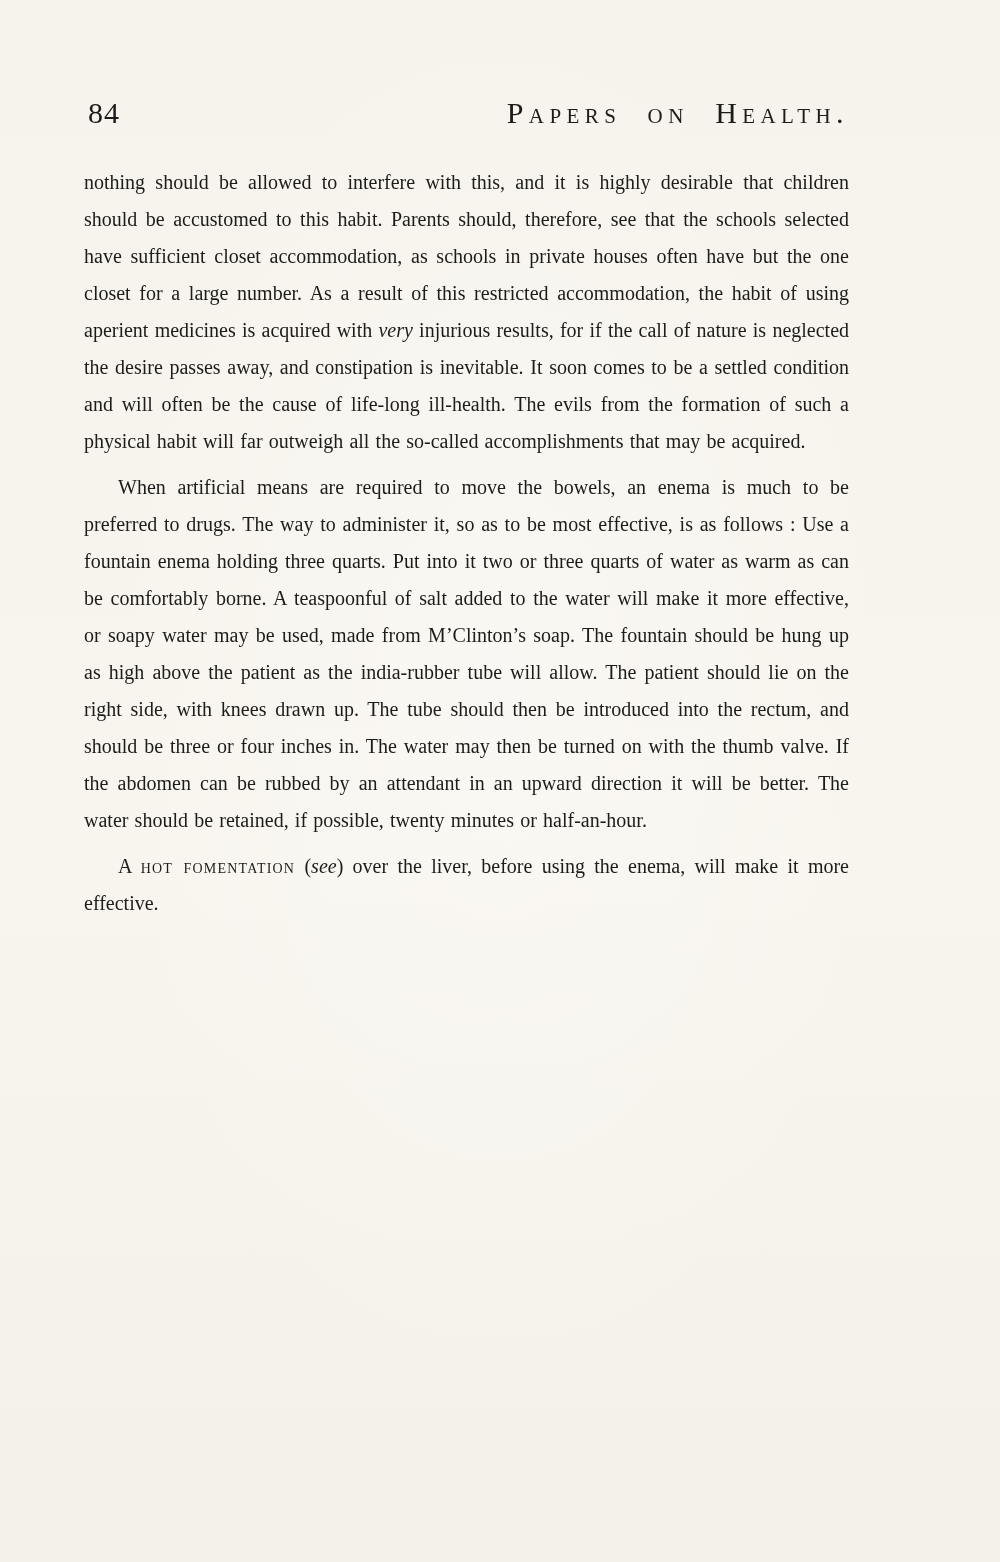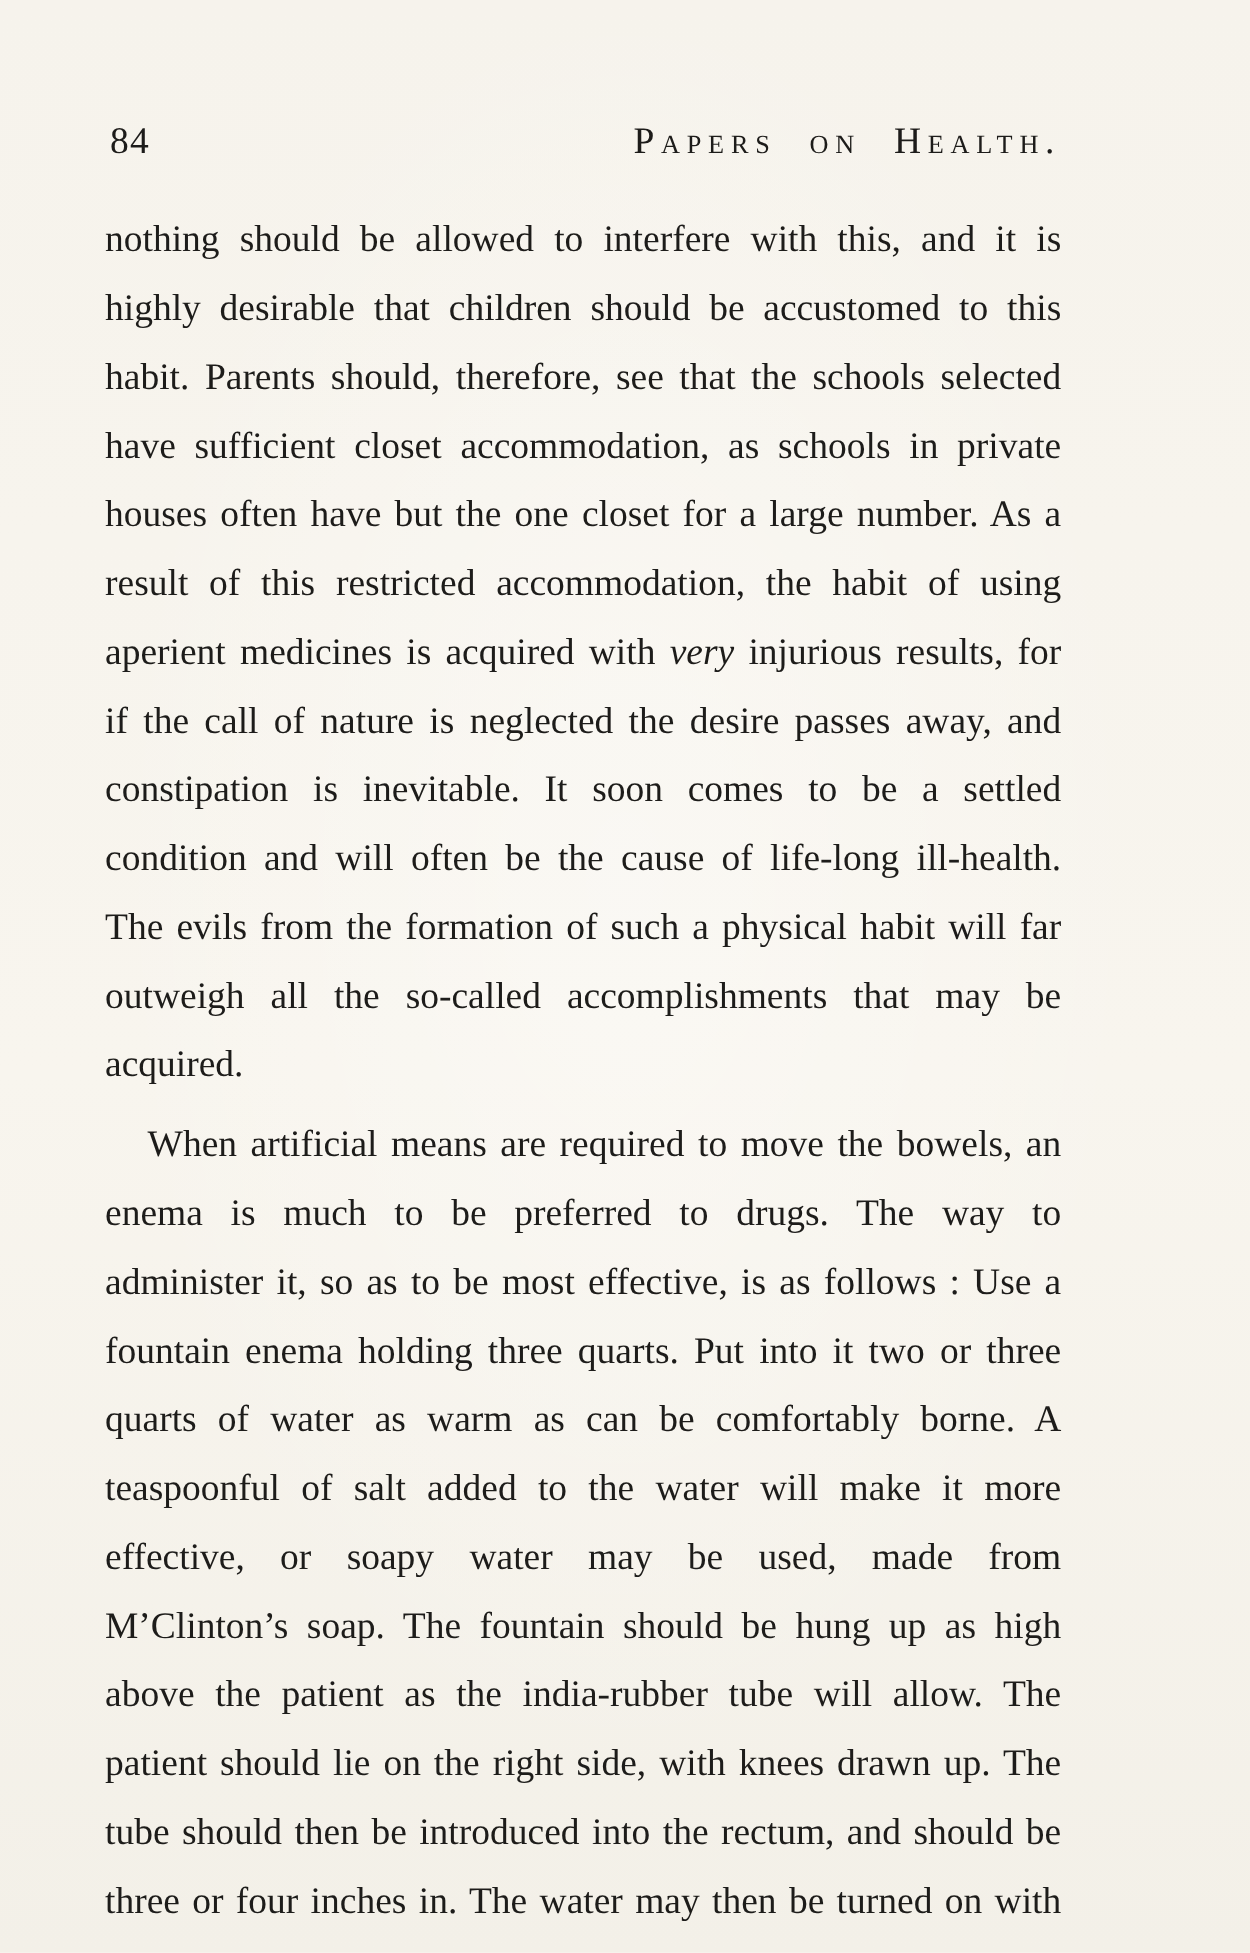--- a/index.html
+++ b/index.html
@@ -42,22 +42,22 @@
   .running-title {
     display: block;
     text-align: right;
     font-size: 30px;
     font-variant: small-caps;
     letter-spacing: 0.18em;
     word-spacing: 0.45em;
     padding-left: 10px;
   }
   .page-body p.para {
-    font-size: 30px;
-    line-height: 55px;
+    font-size: 20px;
+    line-height: 37px;
     text-align: justify;
     margin: 0 0 9px 0;
     hyphens: none;
     word-spacing: 0.06em;
   }
   .page-body p.para.indent {
     text-indent: 34px;
   }
   .italic {
     font-style: italic;
@@ -72,15 +72,16 @@
 
 <div class="scan-page">
   <div class="text-column">
     <div class="page-header">
       <span class="page-number">84</span>
       <span class="running-title">Papers on Health.</span>
     </div>
     <div class="page-body">
         <p class="para"><span>nothing should be allowed to interfere with this, and it is highly desirable that children should be accustomed to this habit.  Parents should, therefore, see that the schools selected have sufficient closet accommodation, as schools in private houses often have but the one closet for a large number.  As a result of this restricted accommodation, the habit of using aperient medicines is acquired with </span><span class="italic">very</span><span> injurious results, for if the call of nature is neglected the desire passes away, and constipation is inevitable.  It soon comes to be a settled condition and will often be the cause of life-long ill-health.  The evils from the formation of such a physical habit will far outweigh all the so-called accomplishments that may be acquired.</span></p>
         <p class="para indent"><span>When artificial means are required to move the bowels, an enema is much to be preferred to drugs.  The way to administer it, so as to be most effective, is as follows : Use a fountain enema holding three quarts.  Put into it two or three quarts of water as warm as can be comfortably borne.  A teaspoonful of salt added to the water will make it more effective, or soapy water may be used, made from M’Clinton’s soap.  The fountain should be hung up as high above the patient as the india-rubber tube will allow.  The patient should lie on the right side, with knees drawn up.  The tube should then be introduced into the rectum, and should be three or four inches in. The water may then be turned on with the thumb valve. If the abdomen can be rubbed by an attendant in an upward direction it will be better.  The water should be retained, if possible, twenty minutes or half-an-hour.</span></p>
+        <p class="para indent"><span>A </span><span class="smallcaps">hot fomentation</span><span> (</span><span class="italic">see</span><span>) over the liver, before using the enema, will make it more effective.</span></p>
       </div>
   </div>
 </div>
 
 </body></html>

